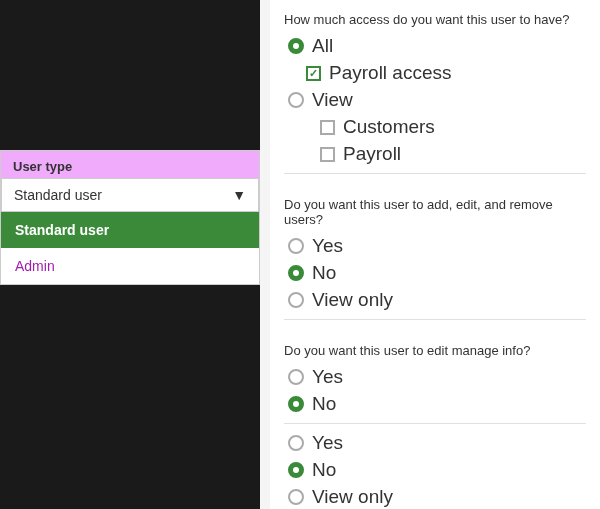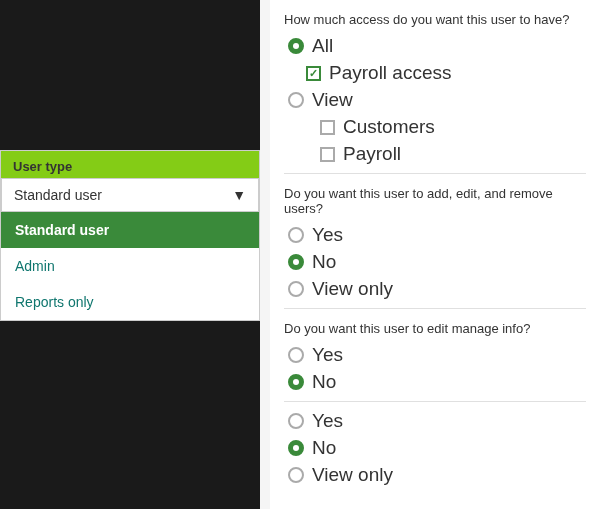--- a/index.html
+++ b/index.html
@@ -21,21 +21,21 @@
       background: #fff;
       border: 1px solid #ccc;
       z-index: 10;
     }
 
     .user-type-label {
       padding: 8px 12px 4px 12px;
       font-weight: bold;
       font-size: 13px;
       color: #333;
-      background: #84cc16;
+      background: #f0abfc;
     }
 
     .dropdown-selector {
       display: flex;
       align-items: center;
       justify-content: space-between;
       padding: 8px 12px;
       background: #fff;
       border: 1px solid #ccc;
       margin: 0 0 0 0;
@@ -53,21 +53,21 @@
     }
 
     .dropdown-list {
       background: #fff;
     }
 
     .dropdown-item {
       padding: 10px 14px;
       cursor: pointer;
       font-size: 14px;
-      color: #0f766e;
+      color: #a21caf;
     }
 
     .dropdown-item.active {
       background: #3a8a3a;
       color: #fff;
       font-weight: bold;
     }
 
     .right-panel {
       position: absolute;
@@ -77,21 +77,21 @@
       padding: 12px 14px;
       background: #fff;
       height: 509px;
       overflow-y: auto;
     }
 
     .section-question {
       font-size: 13px;
       color: #333;
       margin-bottom: 8px;
-      margin-top: 12px;
+      margin-top: 23px;
       font-weight: normal;
     }
 
     .section-question:first-child {
       margin-top: 0;
     }
 
     .option-row {
       display: flex;
       align-items: center;
@@ -185,21 +185,20 @@
 
 <div class="left-panel">
   <div class="user-type-label">User type</div>
   <div class="dropdown-selector">
     <span>Standard user</span>
     <span class="dropdown-arrow">▼</span>
   </div>
   <div class="dropdown-list">
     <div class="dropdown-item active">Standard user</div>
     <div class="dropdown-item">Admin</div>
-    <div class="dropdown-item">Reports only</div>
   </div>
 </div>
 
 <div class="right-panel">
 
   <div class="section-question">How much access do you want this user to have?</div>
 
   <div class="option-row">
     <div class="radio-circle selected"></div>
     <span class="option-label">All</span>

